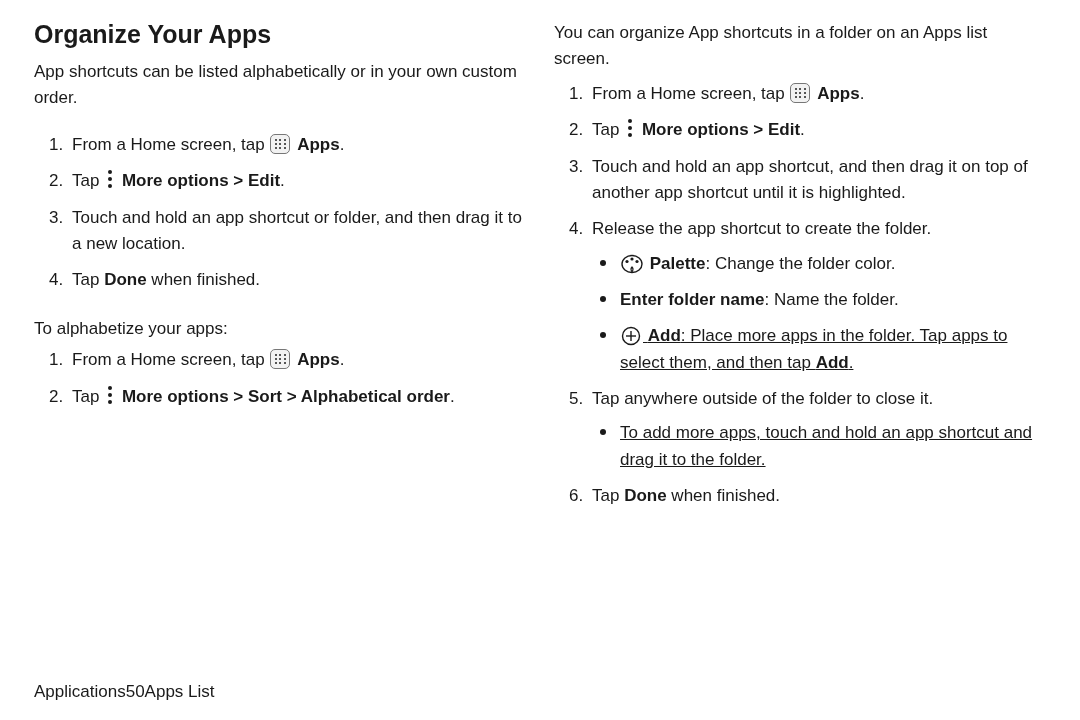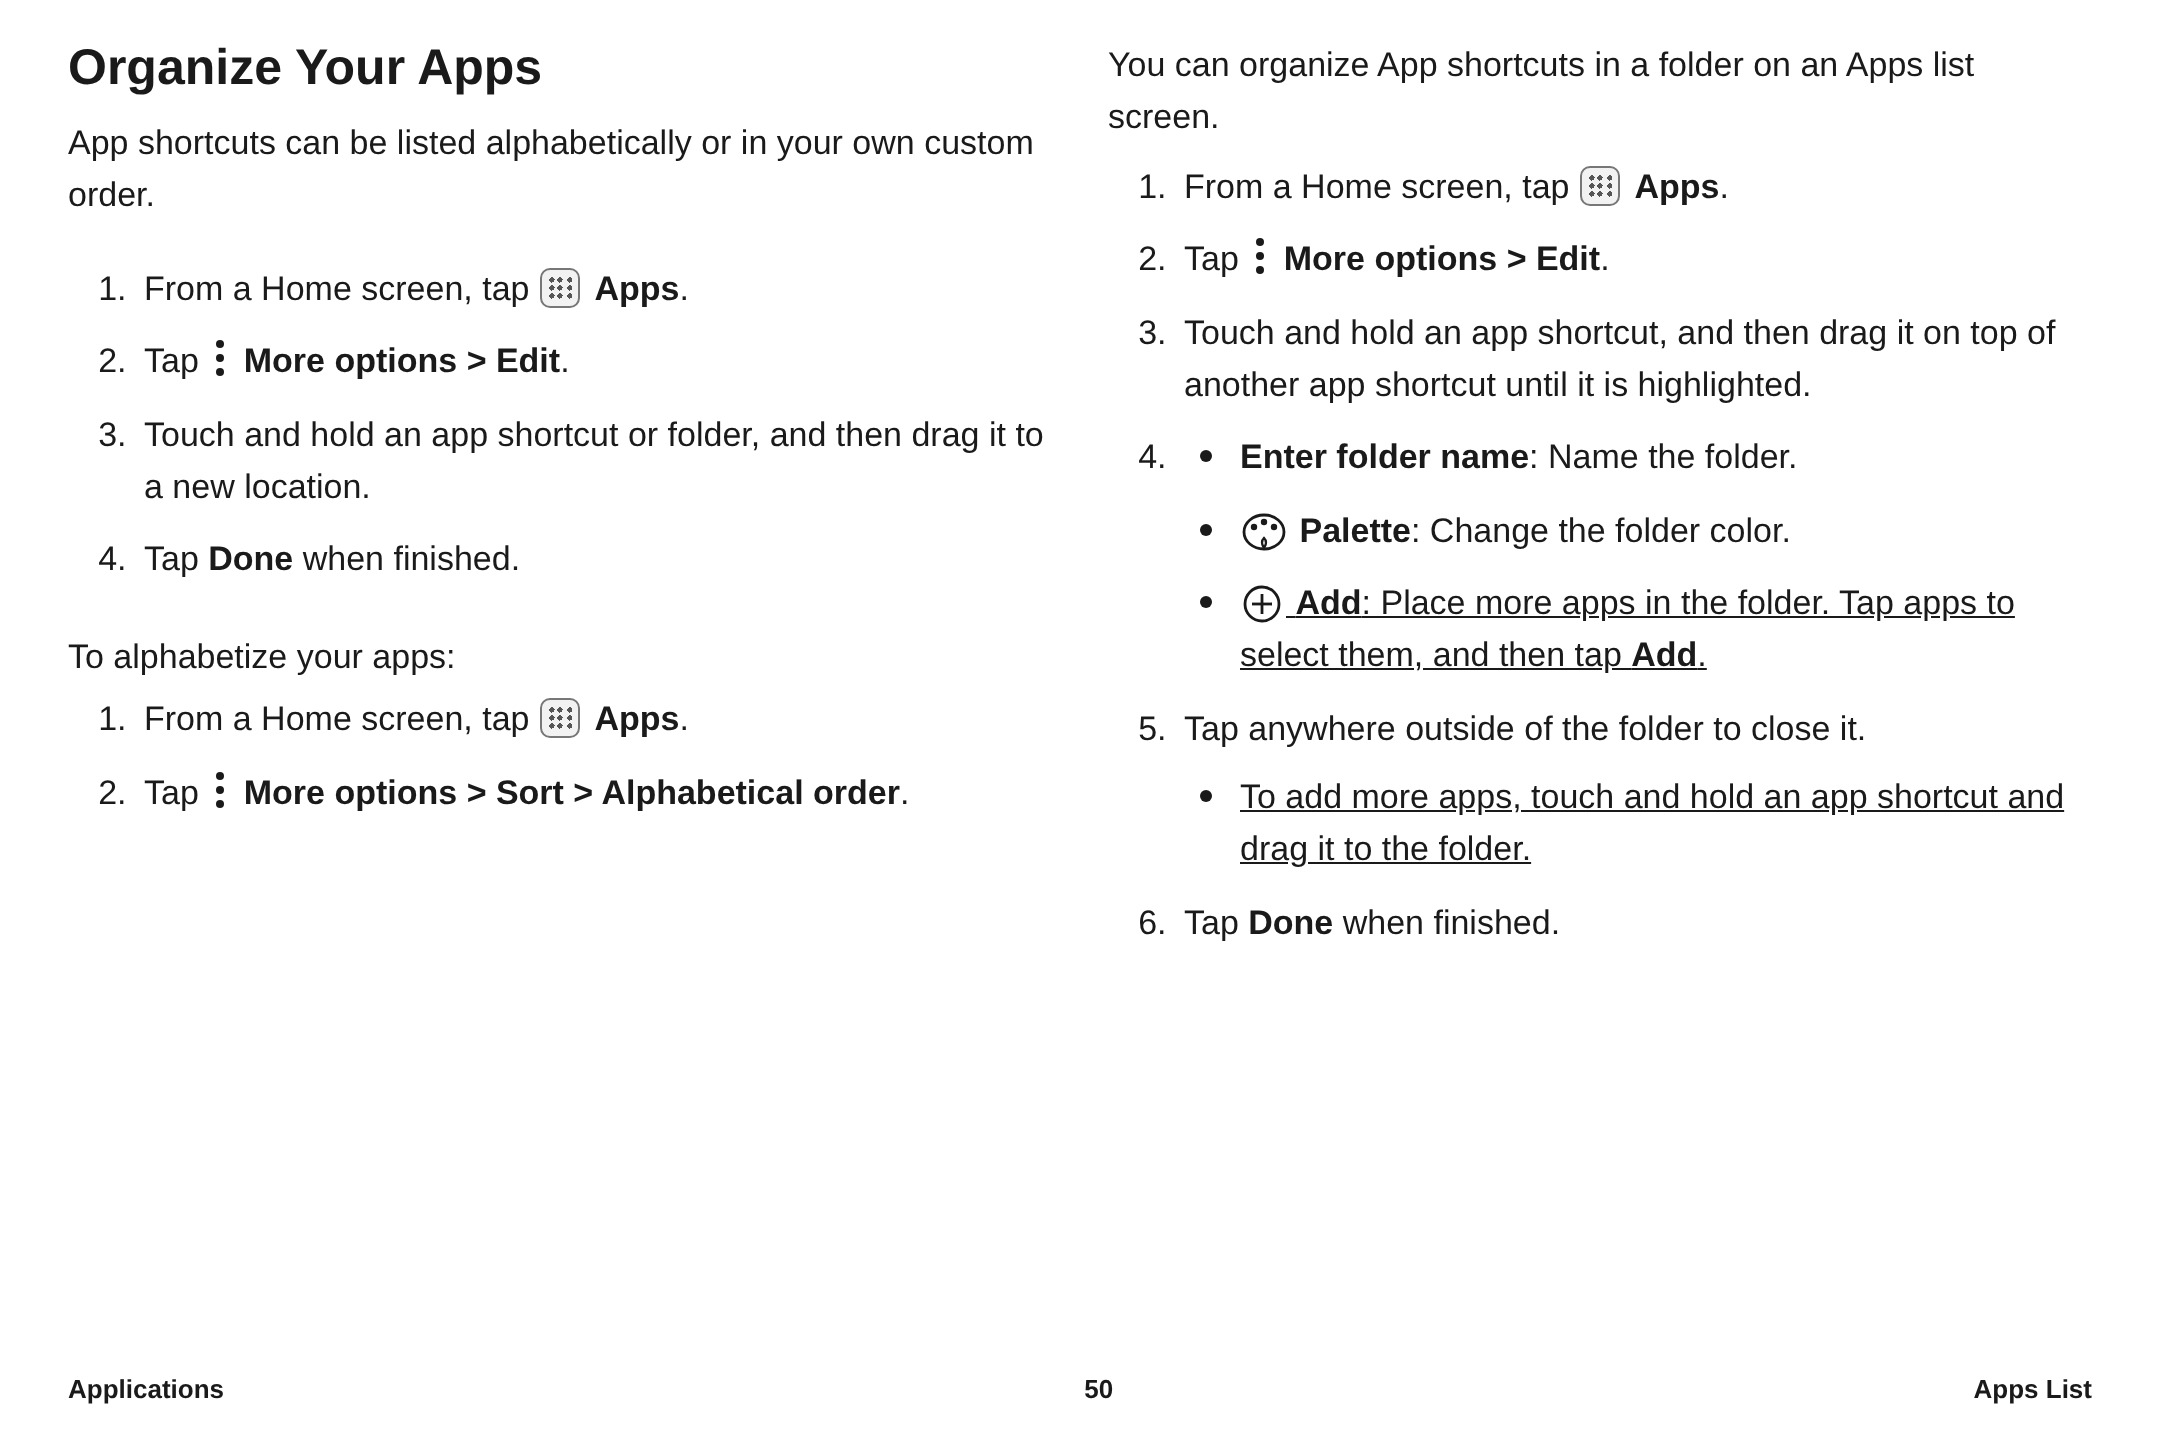--- a/index.html
+++ b/index.html
@@ -61,24 +61,22 @@
     background: #1a1a1a;
     border-radius: 50%;
   }
   b { font-weight: 700; }
   .footer {
     position: absolute;
     left: 34px;
     right: 34px;
     bottom: 18px;
     display: flex;
-    justify-content: space-between;
-    font-size: 13px;
+    font-size: 17px;
     color: #1a1a1a;
-    font-weight: bold;
   }
   
   .ic {
     display: inline-block;
     vertical-align: -4px;
     margin: 0 2px 0 1px;
   }
   .ic-apps {
     width: 20px; height: 20px;
     border: 1px solid #777;
@@ -169,35 +167,36 @@
       <li>
         <span>From a Home screen, tap </span><span class="ic ic-apps"></span>
         <b>Apps</b><span>.</span>
       </li>
       <li>
         <span>Tap </span><span class="ic ic-more"><span></span></span>
         <b>More options &gt; Edit</b><span>.</span>
       </li>
       <li>Touch and hold an app shortcut, and then drag it on top of another app shortcut until it is highlighted.</li>
       <li>
+        <span>Release the app shortcut to create the folder.</span>
         <ul>
-          <li>
-            <b>Enter folder name</b><span>: Name the folder.</span>
-          </li>
           <li>
             <svg class="ic ic-svg" width="22" height="20" viewBox="0 0 22 20">
               <ellipse cx="11" cy="10" rx="10" ry="8.5" fill="none" stroke="#1a1a1a" stroke-width="1.4"></ellipse>
               <circle cx="6" cy="7.5" r="1.6" fill="#1a1a1a"></circle>
               <circle cx="11" cy="5" r="1.6" fill="#1a1a1a"></circle>
               <circle cx="16" cy="7.5" r="1.6" fill="#1a1a1a"></circle>
               <path d="M11 18 Q9 15 11 13 Q13 15 11 18 Z" fill="#fff" stroke="#1a1a1a" stroke-width="1.2"></path>
             </svg>
             <b>Palette</b><span>: Change the folder color.</span>
           </li>
           <li>
+            <b>Enter folder name</b><span>: Name the folder.</span>
+          </li>
+          <li>
             <svg class="ic ic-svg" width="20" height="20" viewBox="0 0 20 20">
               <circle cx="10" cy="10" r="8.5" fill="none" stroke="#1a1a1a" stroke-width="1.4"></circle>
               <line x1="10" y1="5" x2="10" y2="15" stroke="#1a1a1a" stroke-width="1.4"></line>
               <line x1="5" y1="10" x2="15" y2="10" stroke="#1a1a1a" stroke-width="1.4"></line>
             </svg>
             <b>Add</b><span>: Place more apps in the folder. Tap apps to select them, and then tap </span><b>Add</b><span>.</span>
           </li>
         </ul>
       </li>
       <li>

